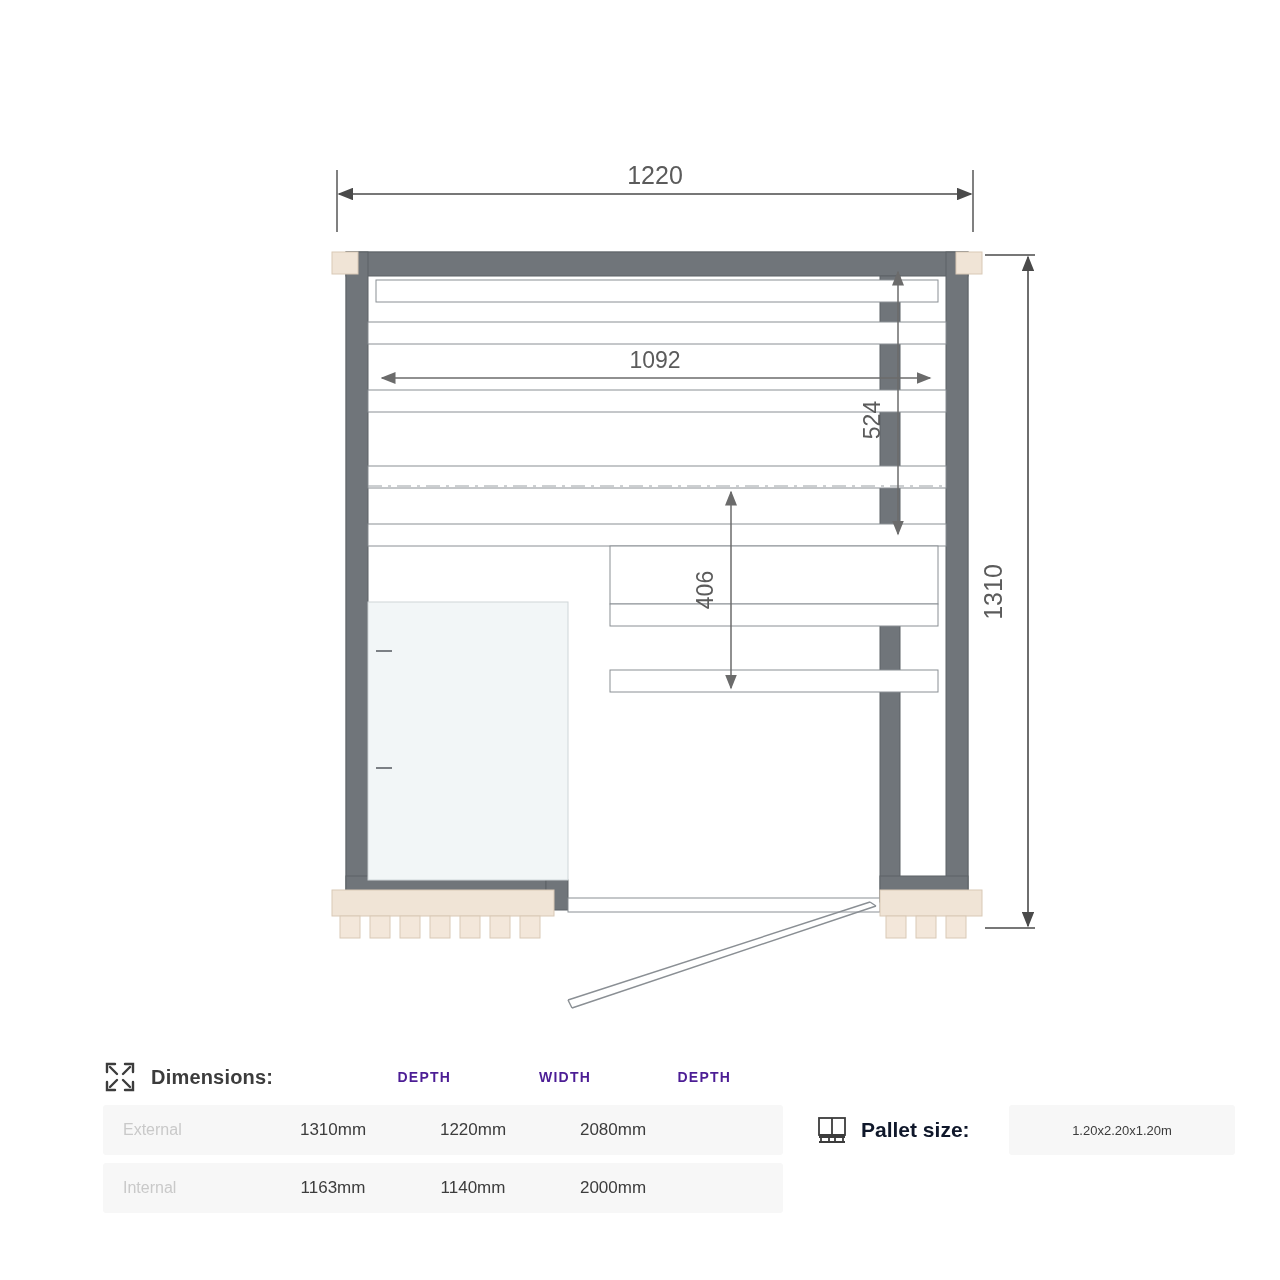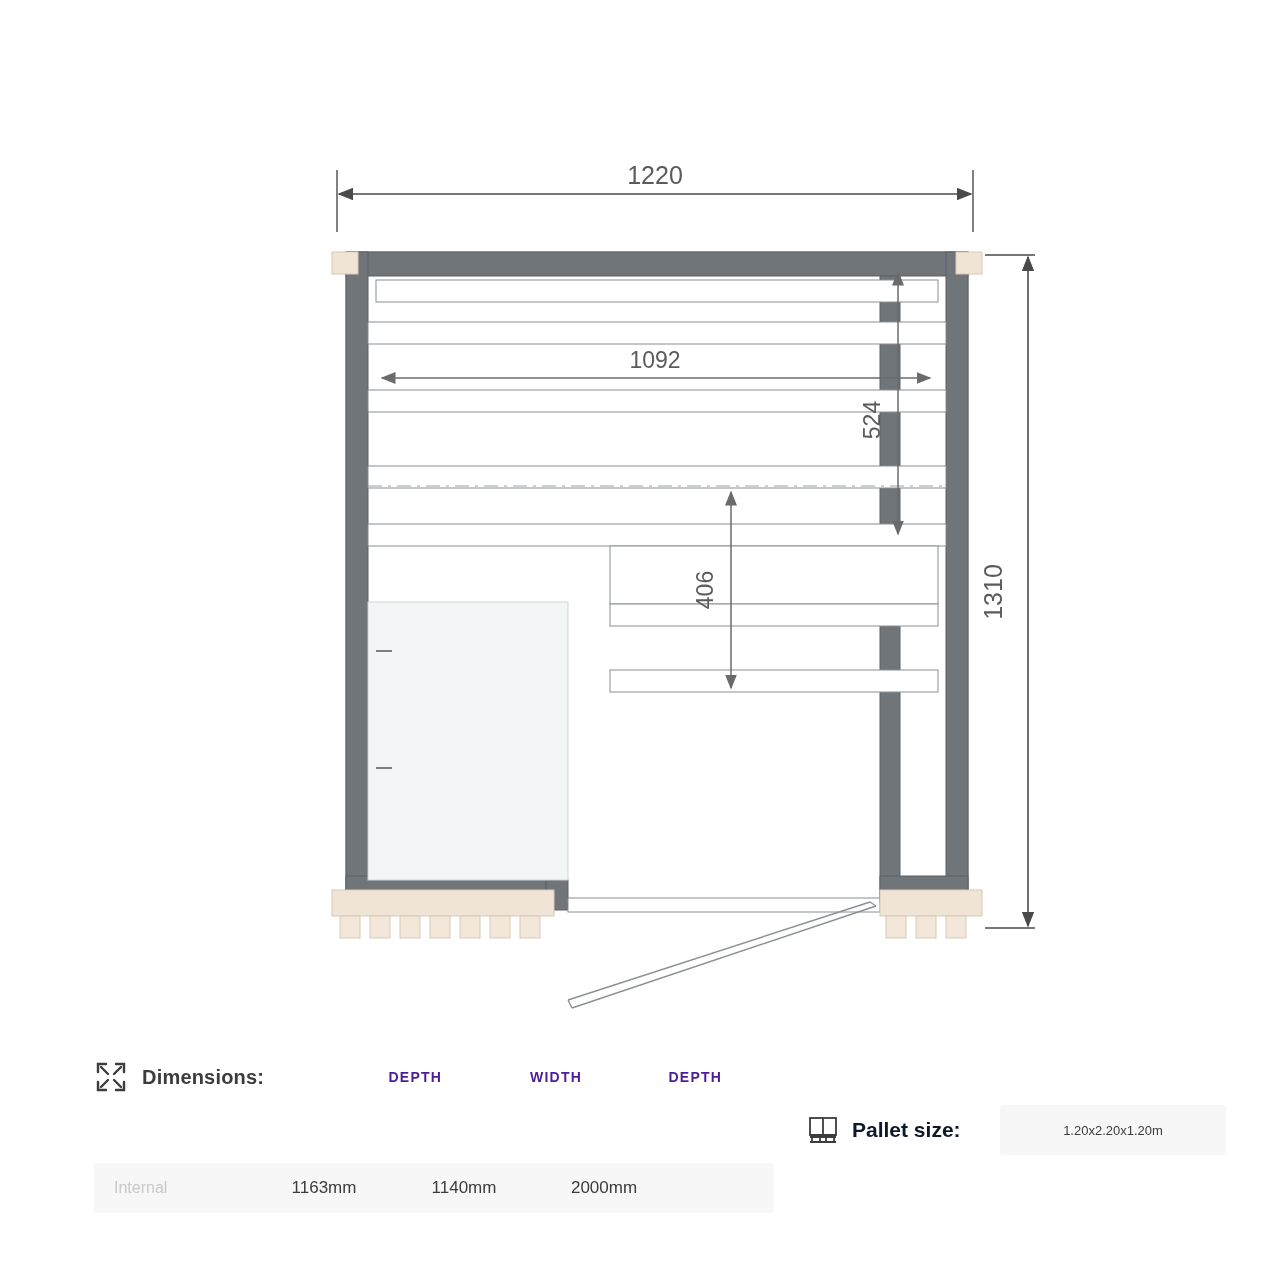--- a/index.html
+++ b/index.html
@@ -11,21 +11,21 @@
     position:relative;
     overflow:hidden;
   }
   .drawing{
     position:absolute;left:0;top:0;width:1280px;height:1040px;padding-left:40px;
   }
   .drawing svg{display:block;}
 
   
   .specs{
-    position:absolute;left:6px;top:1035px;width:1145px;height:245px;
+    position:absolute;left:15px;top:1035px;width:1145px;height:245px;
   }
   .dim-header{
     position:absolute;left:88px;top:20px;width:680px;height:44px;
     display:flex;align-items:center;
   }
   .dim-icon{
     width:34px;height:34px;margin-right:14px;flex:0 0 auto;
   }
   .dim-title{
     font-size:20px;font-weight:bold;color:#3c3c3c;letter-spacing:0.2px;
@@ -200,20 +200,26 @@
             <path d="M7,27 L14,20"></path>
         </g>
       </svg>
     </span>
     <span class="dim-title">Dimensions:</span>
     <span class="col-head c-depth">DEPTH</span>
     <span class="col-head c-width">WIDTH</span>
     <span class="col-head c-height">DEPTH</span>
   </div>
 
+  <div class="dim-row r0">
+    <span class="dim-label">External</span>
+    <span class="dim-val">1310mm</span>
+    <span class="dim-val">1220mm</span>
+    <span class="dim-val">2080mm</span>
+  </div>
 
   <div class="dim-row r1">
     <span class="dim-label">Internal</span>
     <span class="dim-val">1163mm</span>
     <span class="dim-val">1140mm</span>
     <span class="dim-val">2000mm</span>
   </div>
 
   <div class="side s0">
     <span class="side-icon">

